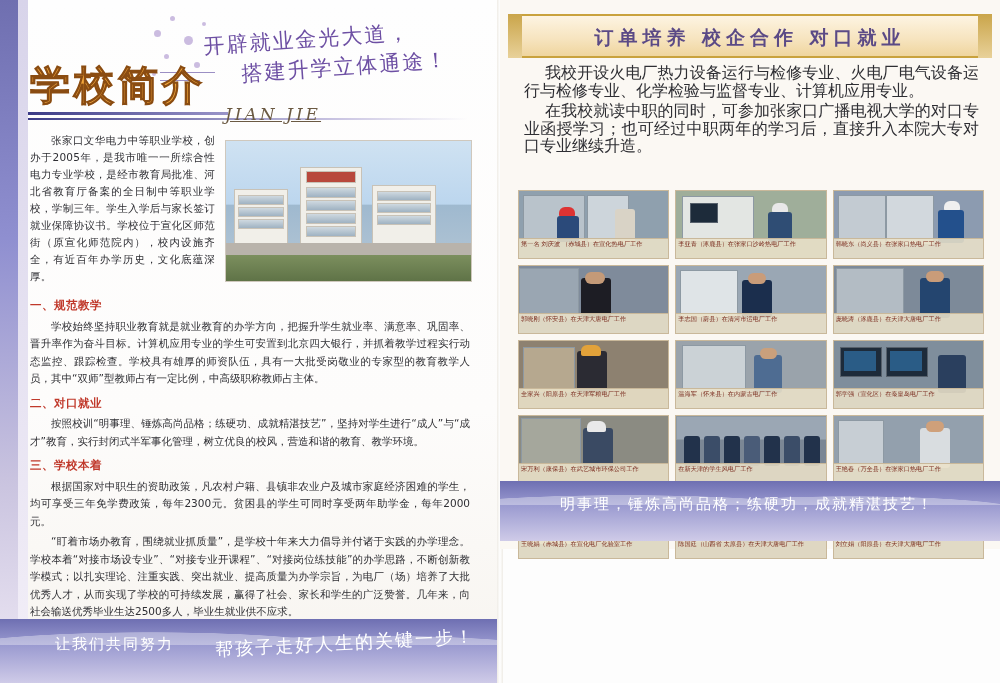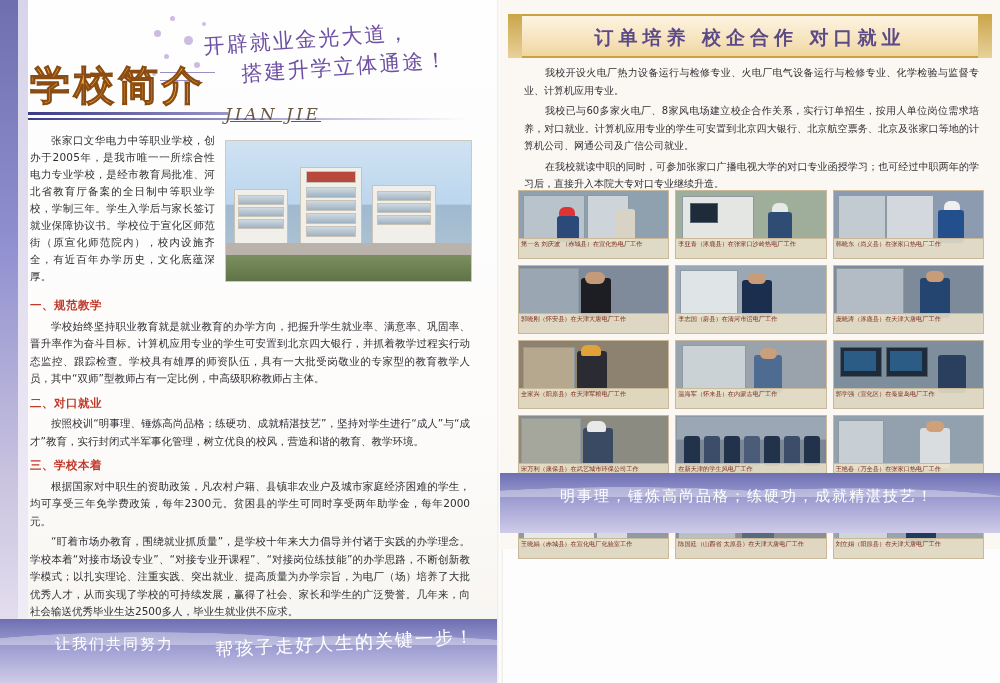--- a/index.html
+++ b/index.html
@@ -123,21 +123,21 @@
   .r-topbar .cap{position:absolute;top:-2px;width:14px;height:44px;background:linear-gradient(180deg,#caa54a,#e8d199);}
   .r-topbar .cap.l{left:0;}
   .r-topbar .cap.r{right:0;}
   .r-title{
     position:absolute;left:0;right:0;top:9px;text-align:center;
     font-size:19px;font-weight:bold;letter-spacing:5px;color:#5b4a86;
     font-family:"DejaVu Serif","Liberation Serif",serif;
   }
   .r-text{
     position:absolute;left:24px;top:64px;width:455px;
-    font-size:10px;line-height:17.5px;color:#2e2e33;text-align:justify;
+    font-size:16px;line-height:17.5px;color:#2e2e33;text-align:justify;
   }
 
   .grid{
     position:absolute;left:18px;top:190px;width:466px;
   }
   .grow{display:flex;gap:6px;margin-bottom:6px;}
   .cell{
     position:relative;width:151.3px;height:67px;border:1px solid #c9b89a;
     overflow:hidden;background:#7d8897;
   }
@@ -148,21 +148,21 @@
     border-top:1px solid #c9b89a;
   }
   .scene{position:absolute;inset:0;}
   .person{position:absolute;border-radius:3px;}
   .helmet{position:absolute;border-radius:6px 6px 2px 2px;}
   .panelbox{position:absolute;background:#b9c3cb;border:1px solid #8d99a3;}
   .screen{position:absolute;background:#1d2b3a;border:1px solid #56606b;}
   .screenlit{position:absolute;background:#2a5c86;}
 
   .r-footer{
-    position:absolute;left:0;bottom:16px;width:500px;height:60px;
+    position:absolute;left:0;bottom:8px;width:500px;height:60px;
     background:linear-gradient(180deg,#6e6fb2,#9a9ad0 40%,#cfcbe8 100%);
   }
   .r-footer .wave{
     position:absolute;left:0;top:0;width:500px;height:24px;
     background:radial-gradient(ellipse at 25% 130%,#ffffff 0 38%,transparent 39%),
                radial-gradient(ellipse at 70% 125%,#ffffff 0 34%,transparent 35%);
     opacity:.35;
   }
   .r-foot-t{
     position:absolute;left:60px;top:14px;color:#fff;font-size:15px;letter-spacing:2px;
@@ -252,21 +252,20 @@
 
   <div class="right">
     <div class="r-topbar">
       <div class="cap l"></div>
       <div class="cap r"></div>
       <div class="r-title">订单培养   校企合作   对口就业</div>
     </div>
 
     <div class="r-text">
       <div class="para">我校开设火电厂热力设备运行与检修专业、火电厂电气设备运行与检修专业、化学检验与监督专业、计算机应用专业。</div>
-      <div class="para">我校已与60多家火电厂、8家风电场建立校企合作关系，实行订单招生，按用人单位岗位需求培养，对口就业。计算机应用专业的学生可安置到北京四大银行、北京航空票务、北京及张家口等地的计算机公司、网通公司及广信公司就业。</div>
       <div class="para">在我校就读中职的同时，可参加张家口广播电视大学的对口专业函授学习；也可经过中职两年的学习后，直接升入本院大专对口专业继续升造。</div>
     </div>
 
     <div class="grid">
 
       <div class="grow">
         <div class="cell" style="background:#8fa0ae">
           <div class="scene">
             <div class="panelbox" style="left:4px;top:4px;width:60px;height:46px;"></div>
             <div class="panelbox" style="left:68px;top:4px;width:40px;height:46px;background:#cdd5db;"></div>

